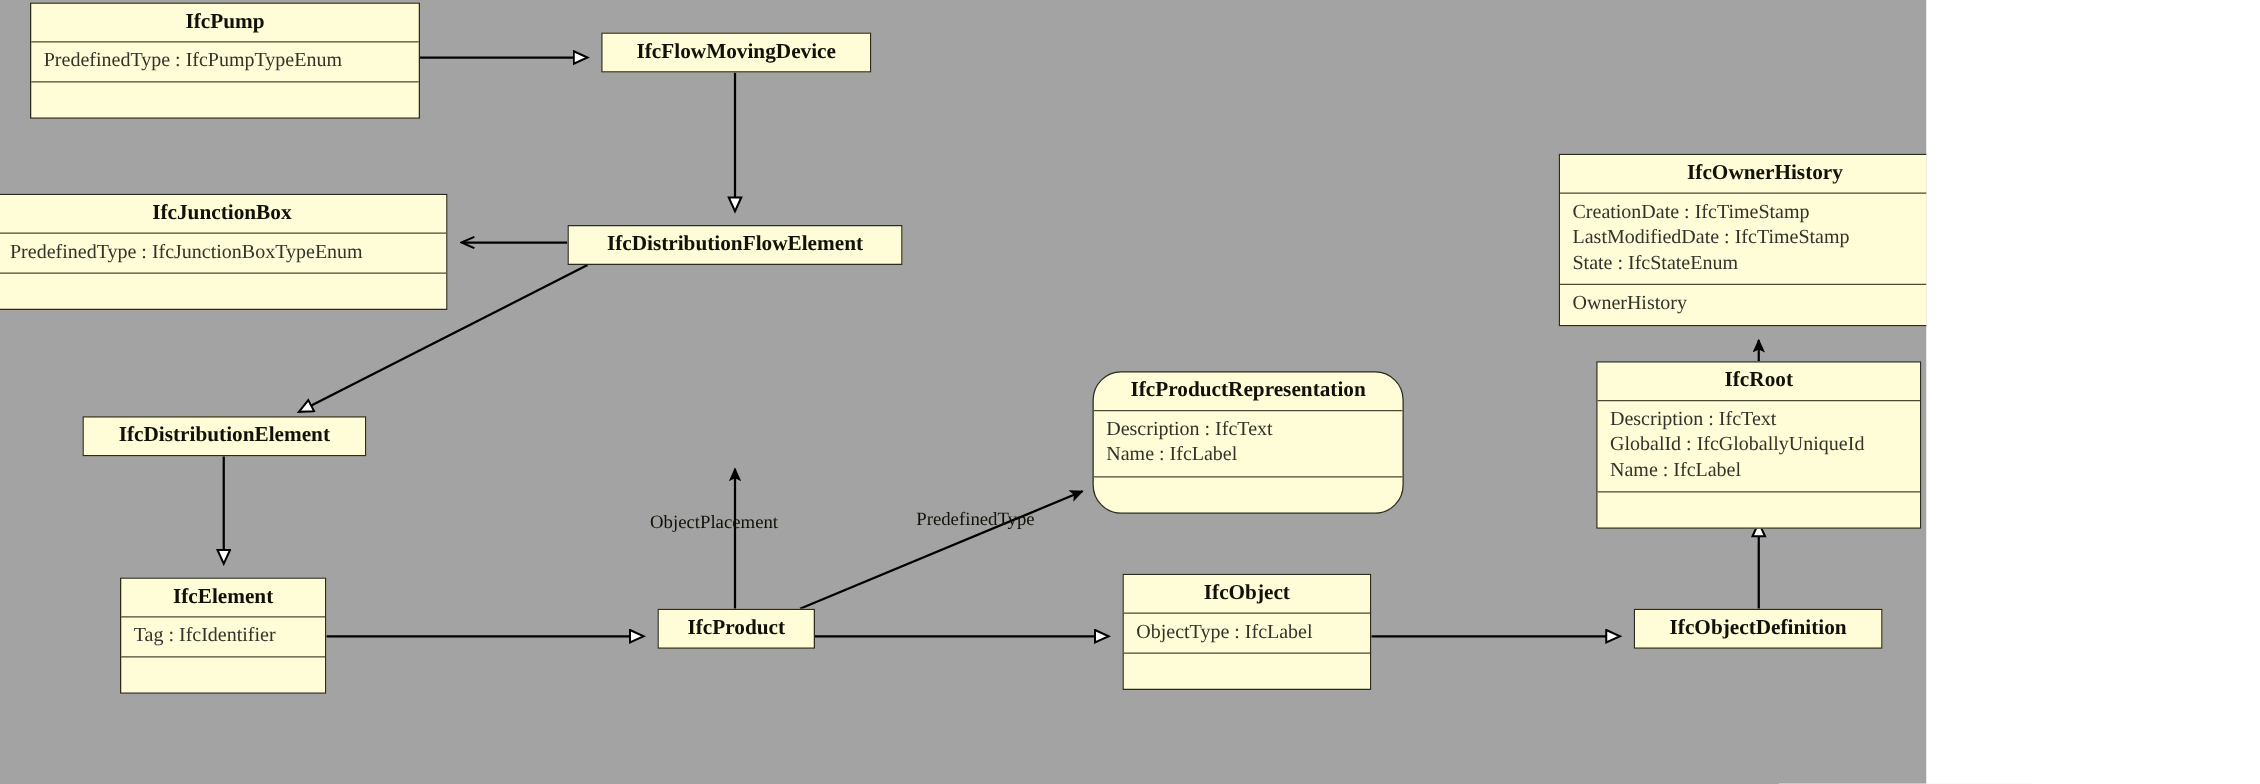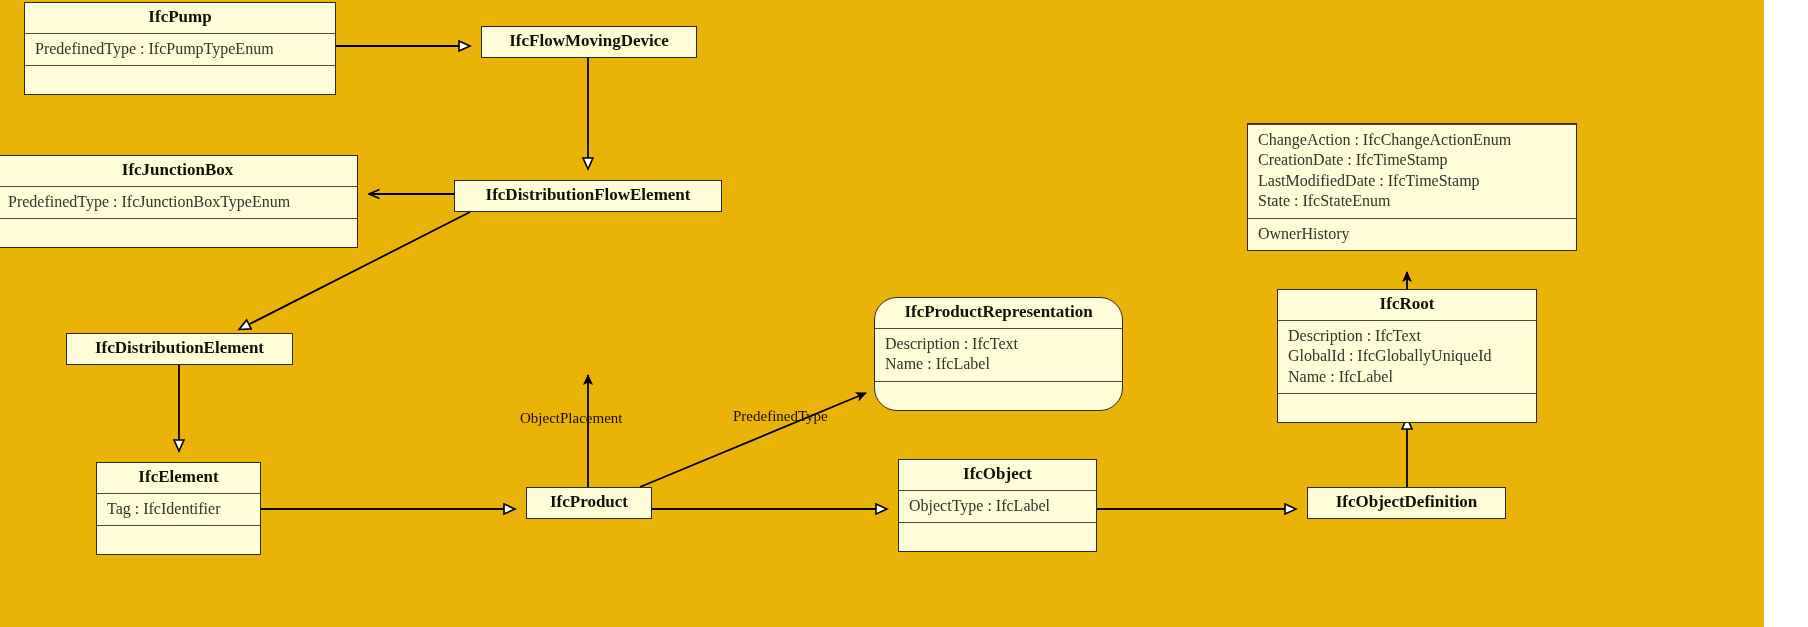--- a/index.html
+++ b/index.html
@@ -2,23 +2,23 @@
 <html><head>
 <meta charset="utf-8">
 <style>
   html, body {
     margin: 0;
     padding: 0;
     background: #ffffff;
   }
   #diagram {
     position: relative;
-    width: 1764px;
+    width: 1541px;
     height: 627px;
-    background: #eab308;
+    background: #a3a3a3;
     font-family: "Liberation Serif", "DejaVu Serif", serif;
     overflow: hidden;
   }
   svg.edges {
     position: absolute;
     left: 0;
     top: 0;
     width: 1808px;
     height: 627px;
     pointer-events: none;
@@ -151,22 +151,22 @@
       <div class="uml-attr">PredefinedType : IfcJunctionBoxTypeEnum</div>
     </div>
     <div class="uml-compartment empty"></div>
   </div>
 
   <div class="uml-class" style="left:454px; top:180px; width:268px;">
     <div class="uml-name">IfcDistributionFlowElement</div>
   </div>
 
   <div class="uml-class" style="left:1247px; top:123px; width:330px;">
-    <div class="uml-compartment">
-      <div class="uml-attr">ChangeAction : IfcChangeActionEnum</div>
+    <div class="uml-name">IfcOwnerHistory</div>
+    <div class="uml-compartment">
       <div class="uml-attr">CreationDate : IfcTimeStamp</div>
       <div class="uml-attr">LastModifiedDate : IfcTimeStamp</div>
       <div class="uml-attr">State : IfcStateEnum</div>
     </div>
     <div class="uml-compartment centered">
       <div class="uml-attr">OwnerHistory</div>
     </div>
   </div>
 
   <div class="uml-class" style="left:66px; top:333px; width:227px;">

